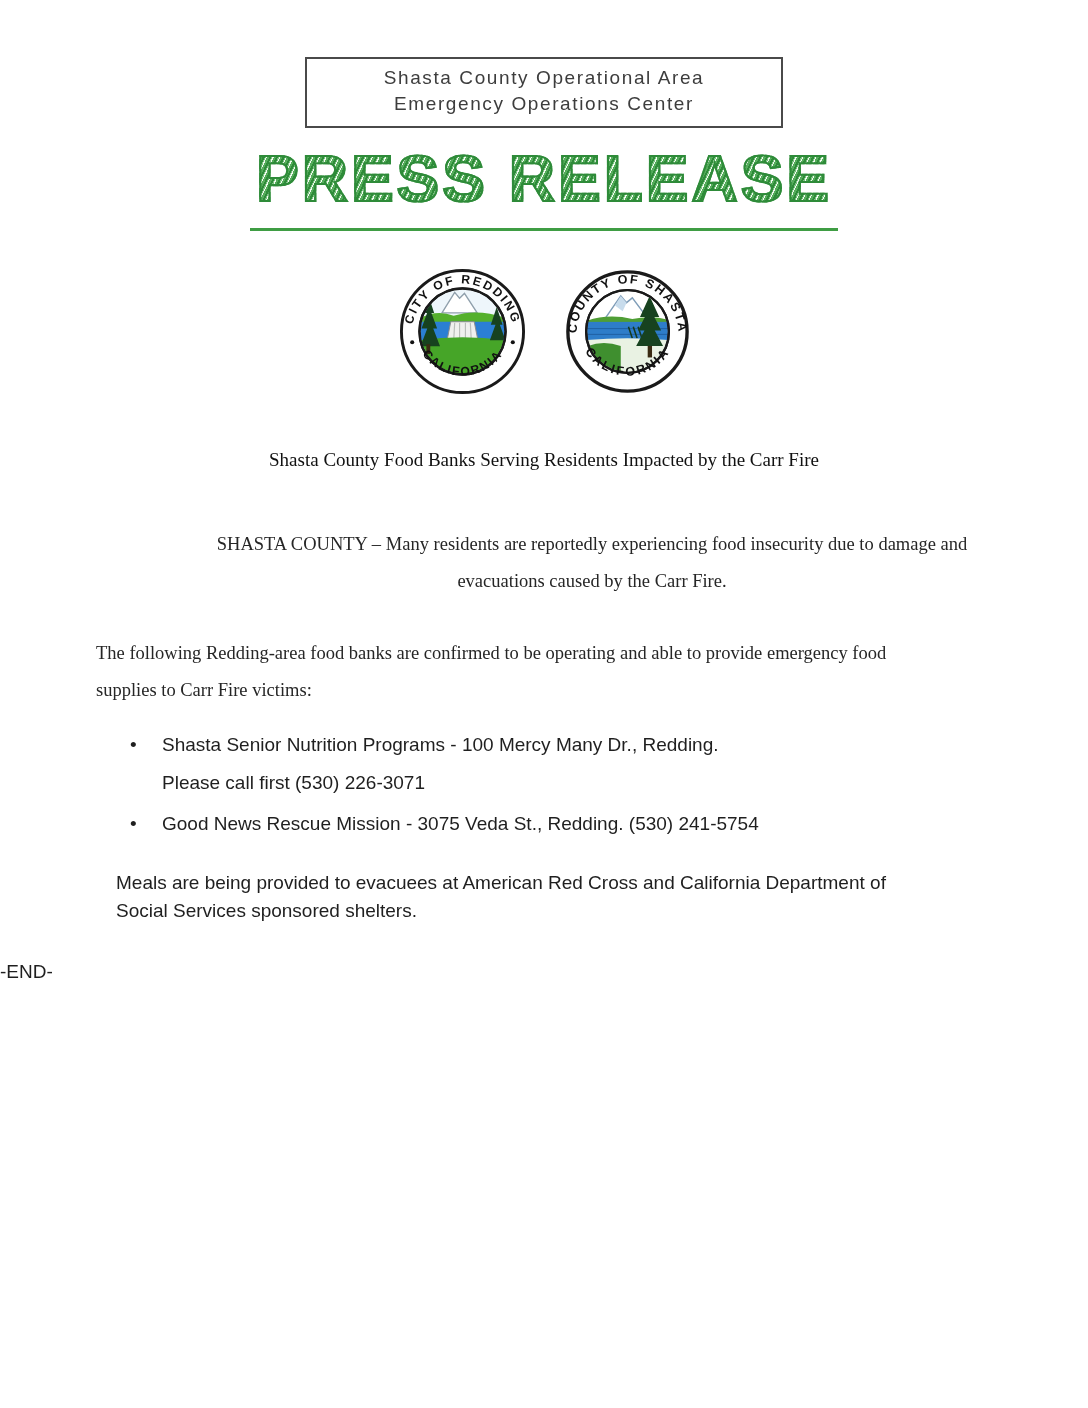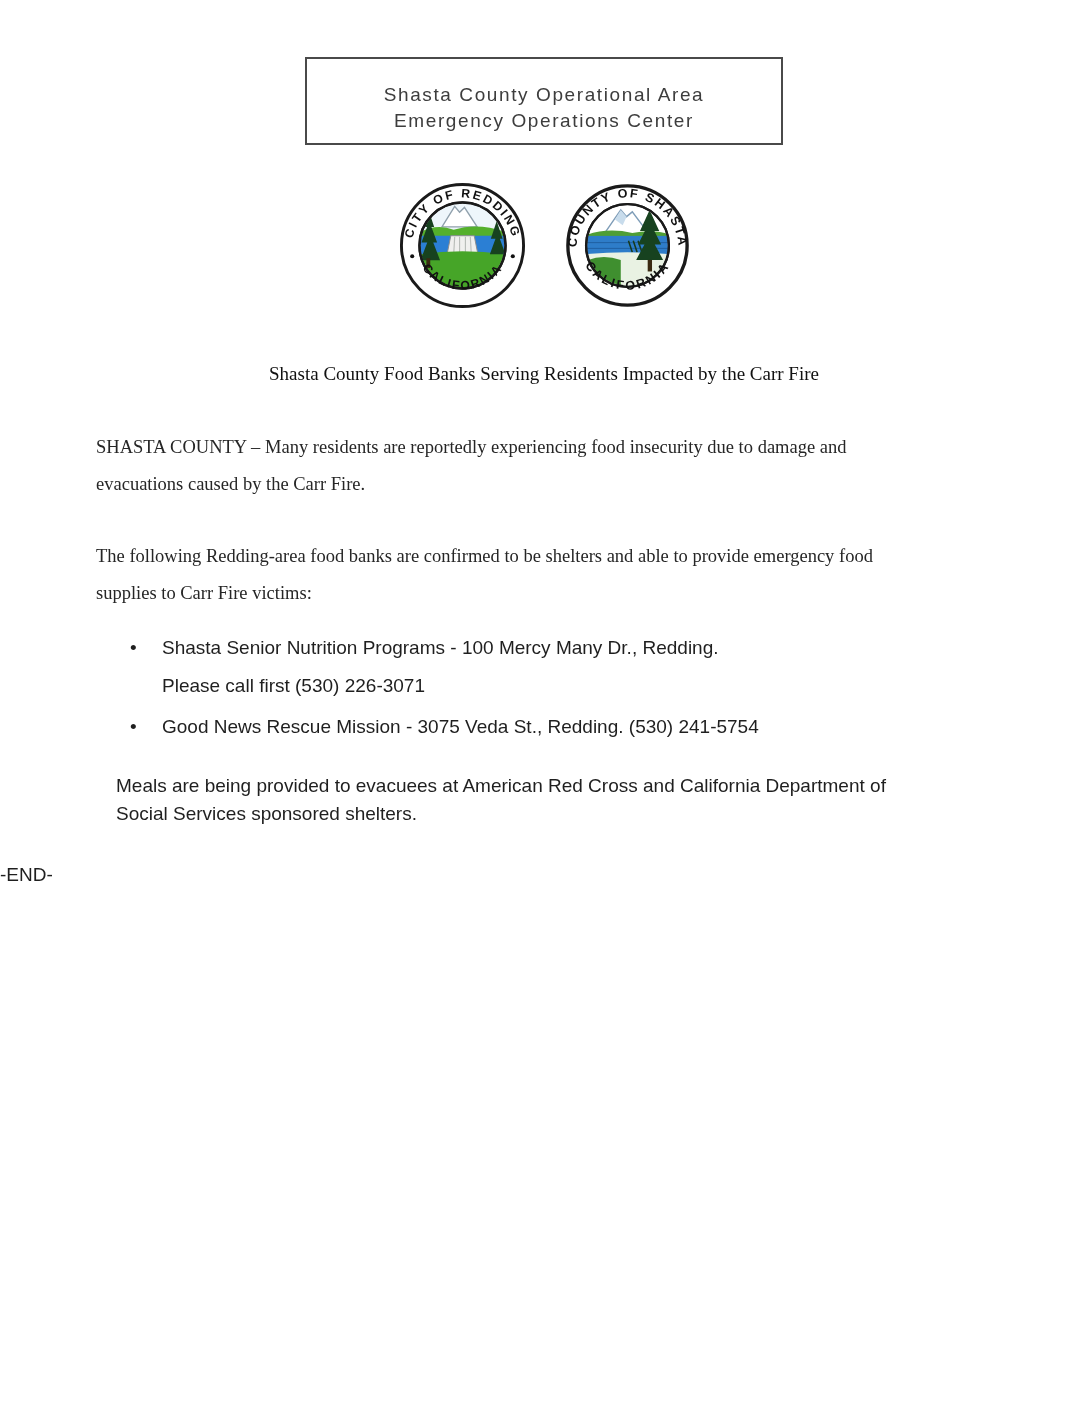--- a/index.html
+++ b/index.html
@@ -12,21 +12,21 @@
     color: #1f1f1f;
     overflow: hidden;
   }
   .page { width: 1088px; height: 1408px; background: #ffffff; }
 
   
   .header-box {
     width: 478px;
     margin: 57px auto 0 auto;
     border: 2px solid #4a4a4a;
-    padding: 23px 0 9px 0;
+    padding: 6px 0 9px 0;
     text-align: center;
   }
   .header-box .line {
     font-family: "Liberation Sans", sans-serif;
     font-size: 19px;
     line-height: 26px;
     letter-spacing: 1.6px;
     color: #3d3d3d;
   }
 
@@ -81,21 +81,21 @@
 
   
   .serif-para { margin-left: 96px; }
   .serif-para .pline {
     font-family: "Liberation Serif", serif;
     font-size: 18.5px;
     line-height: 36.5px;
     color: #262626;
     white-space: nowrap;
   }
-  .para-1 { margin-top: 44px; }
+  .para-1 { margin-top: 55px; text-align: center; }
   .para-2 { margin-top: 36px; }
 
   
   .bullet-list {
     list-style: none;
     margin-top: 18px;
     margin-left: 162px;
     margin-right: 60px;
   }
   .bullet-list li {
@@ -151,20 +151,25 @@
 </head>
 <body>
 
 <div class="page">
 
   <div class="header-box">
     <div class="line">Shasta County Operational Area</div>
     <div class="line">Emergency Operations Center</div>
   </div>
 
+  <div class="press-row">
+    <span class="press-wrap">
+      <span class="press-text">PRESS RELEASE</span>
+    </span>
+  </div>
 
   <div class="seals-row">
 
     <svg class="seal" width="127" height="127" viewBox="0 0 130 130">
       <defs>
         <clipPath id="rin">
             <circle cx="65" cy="65" r="43"></circle>
           </clipPath>
         <path id="rtop" d="M 13 68 A 52 52 0 0 1 117 68" fill="none"></path>
         <path id="rbot" d="M 17 74 A 50 50 0 0 0 113 74" fill="none"></path>
@@ -229,21 +234,21 @@
   </div>
 
   <div class="headline">Shasta County Food Banks Serving Residents Impacted by the Carr Fire</div>
 
   <div class="serif-para para-1">
     <div class="pline">SHASTA COUNTY – Many residents are reportedly experiencing food insecurity due to damage and</div>
     <div class="pline">evacuations caused by the Carr Fire.</div>
   </div>
 
   <div class="serif-para para-2">
-    <div class="pline">The following Redding-area food banks are confirmed to be shelters and able to provide emergency food</div>
+    <div class="pline">The following Redding-area food banks are confirmed to be operating and able to provide emergency food</div>
     <div class="pline">supplies to Carr Fire victims:</div>
   </div>
 
   <ul class="bullet-list">
     <li>
       <div class="bullet-line">Shasta Senior Nutrition Programs - 100 Mercy Many Dr., Redding.</div>
       <div class="bullet-line">Please call first (530) 226-3071</div>
     </li>
     <li>
       <div class="bullet-line">Good News Rescue Mission - 3075 Veda St., Redding. (530) 241-5754</div>

